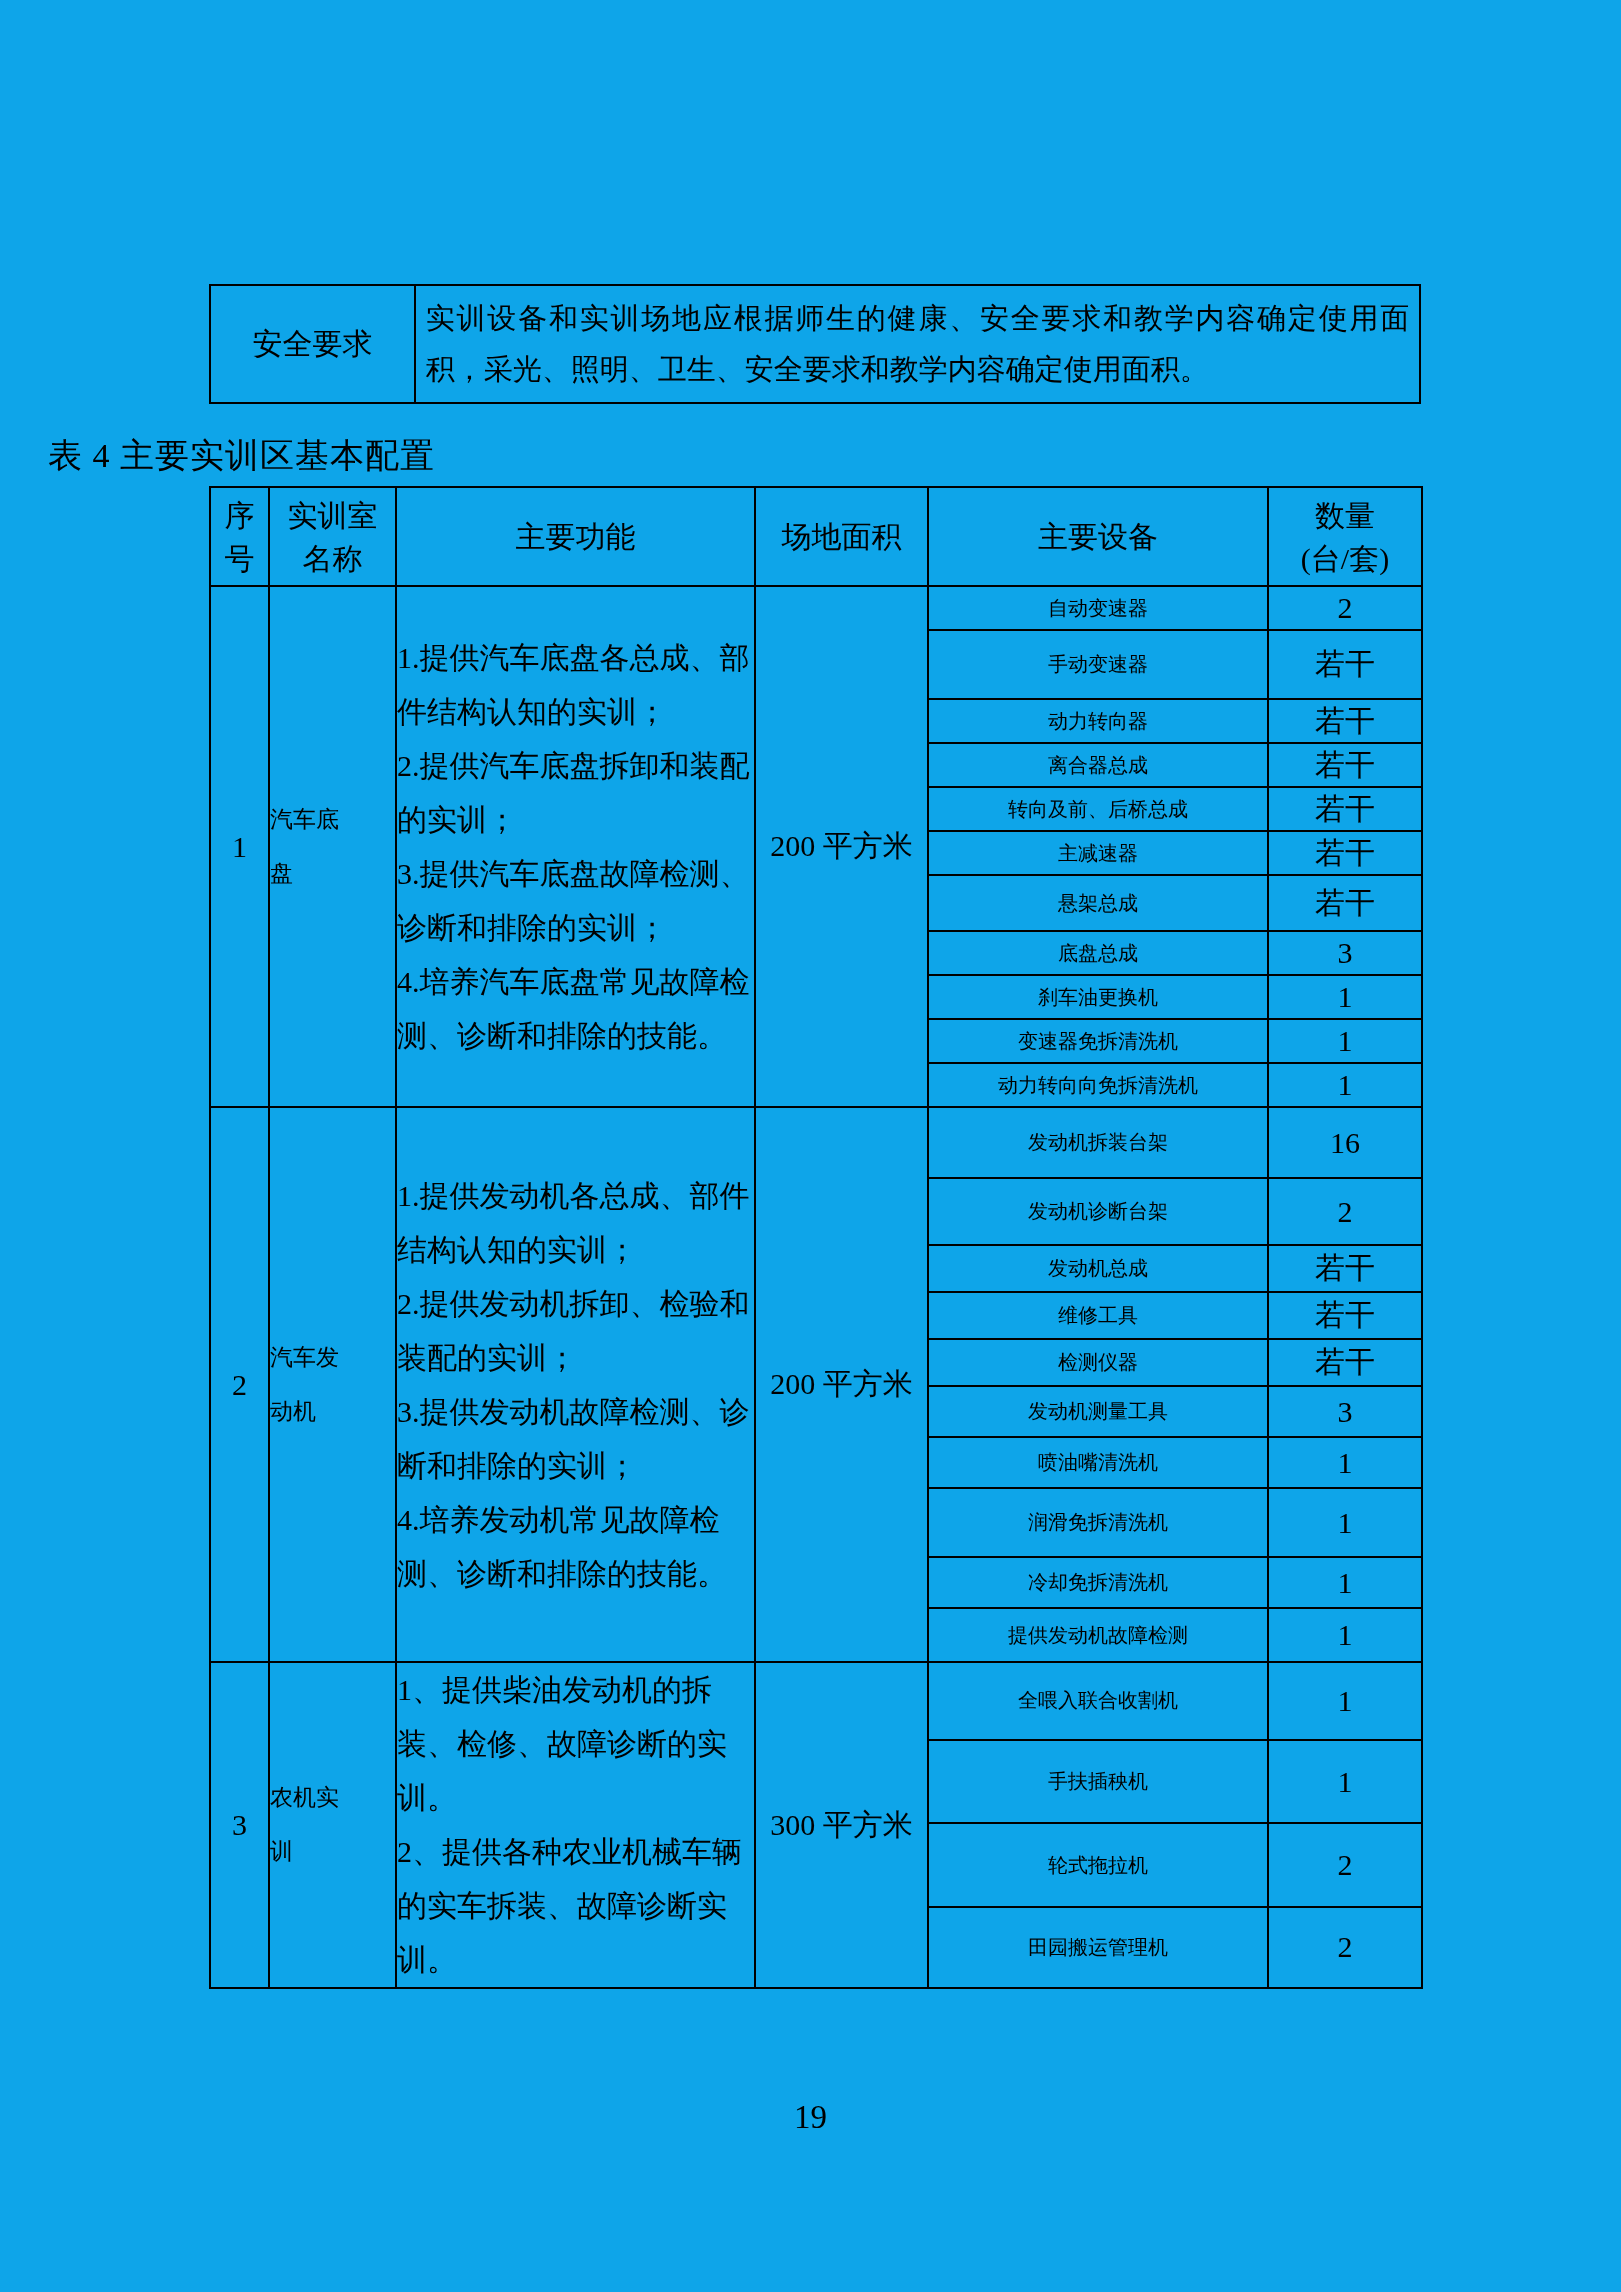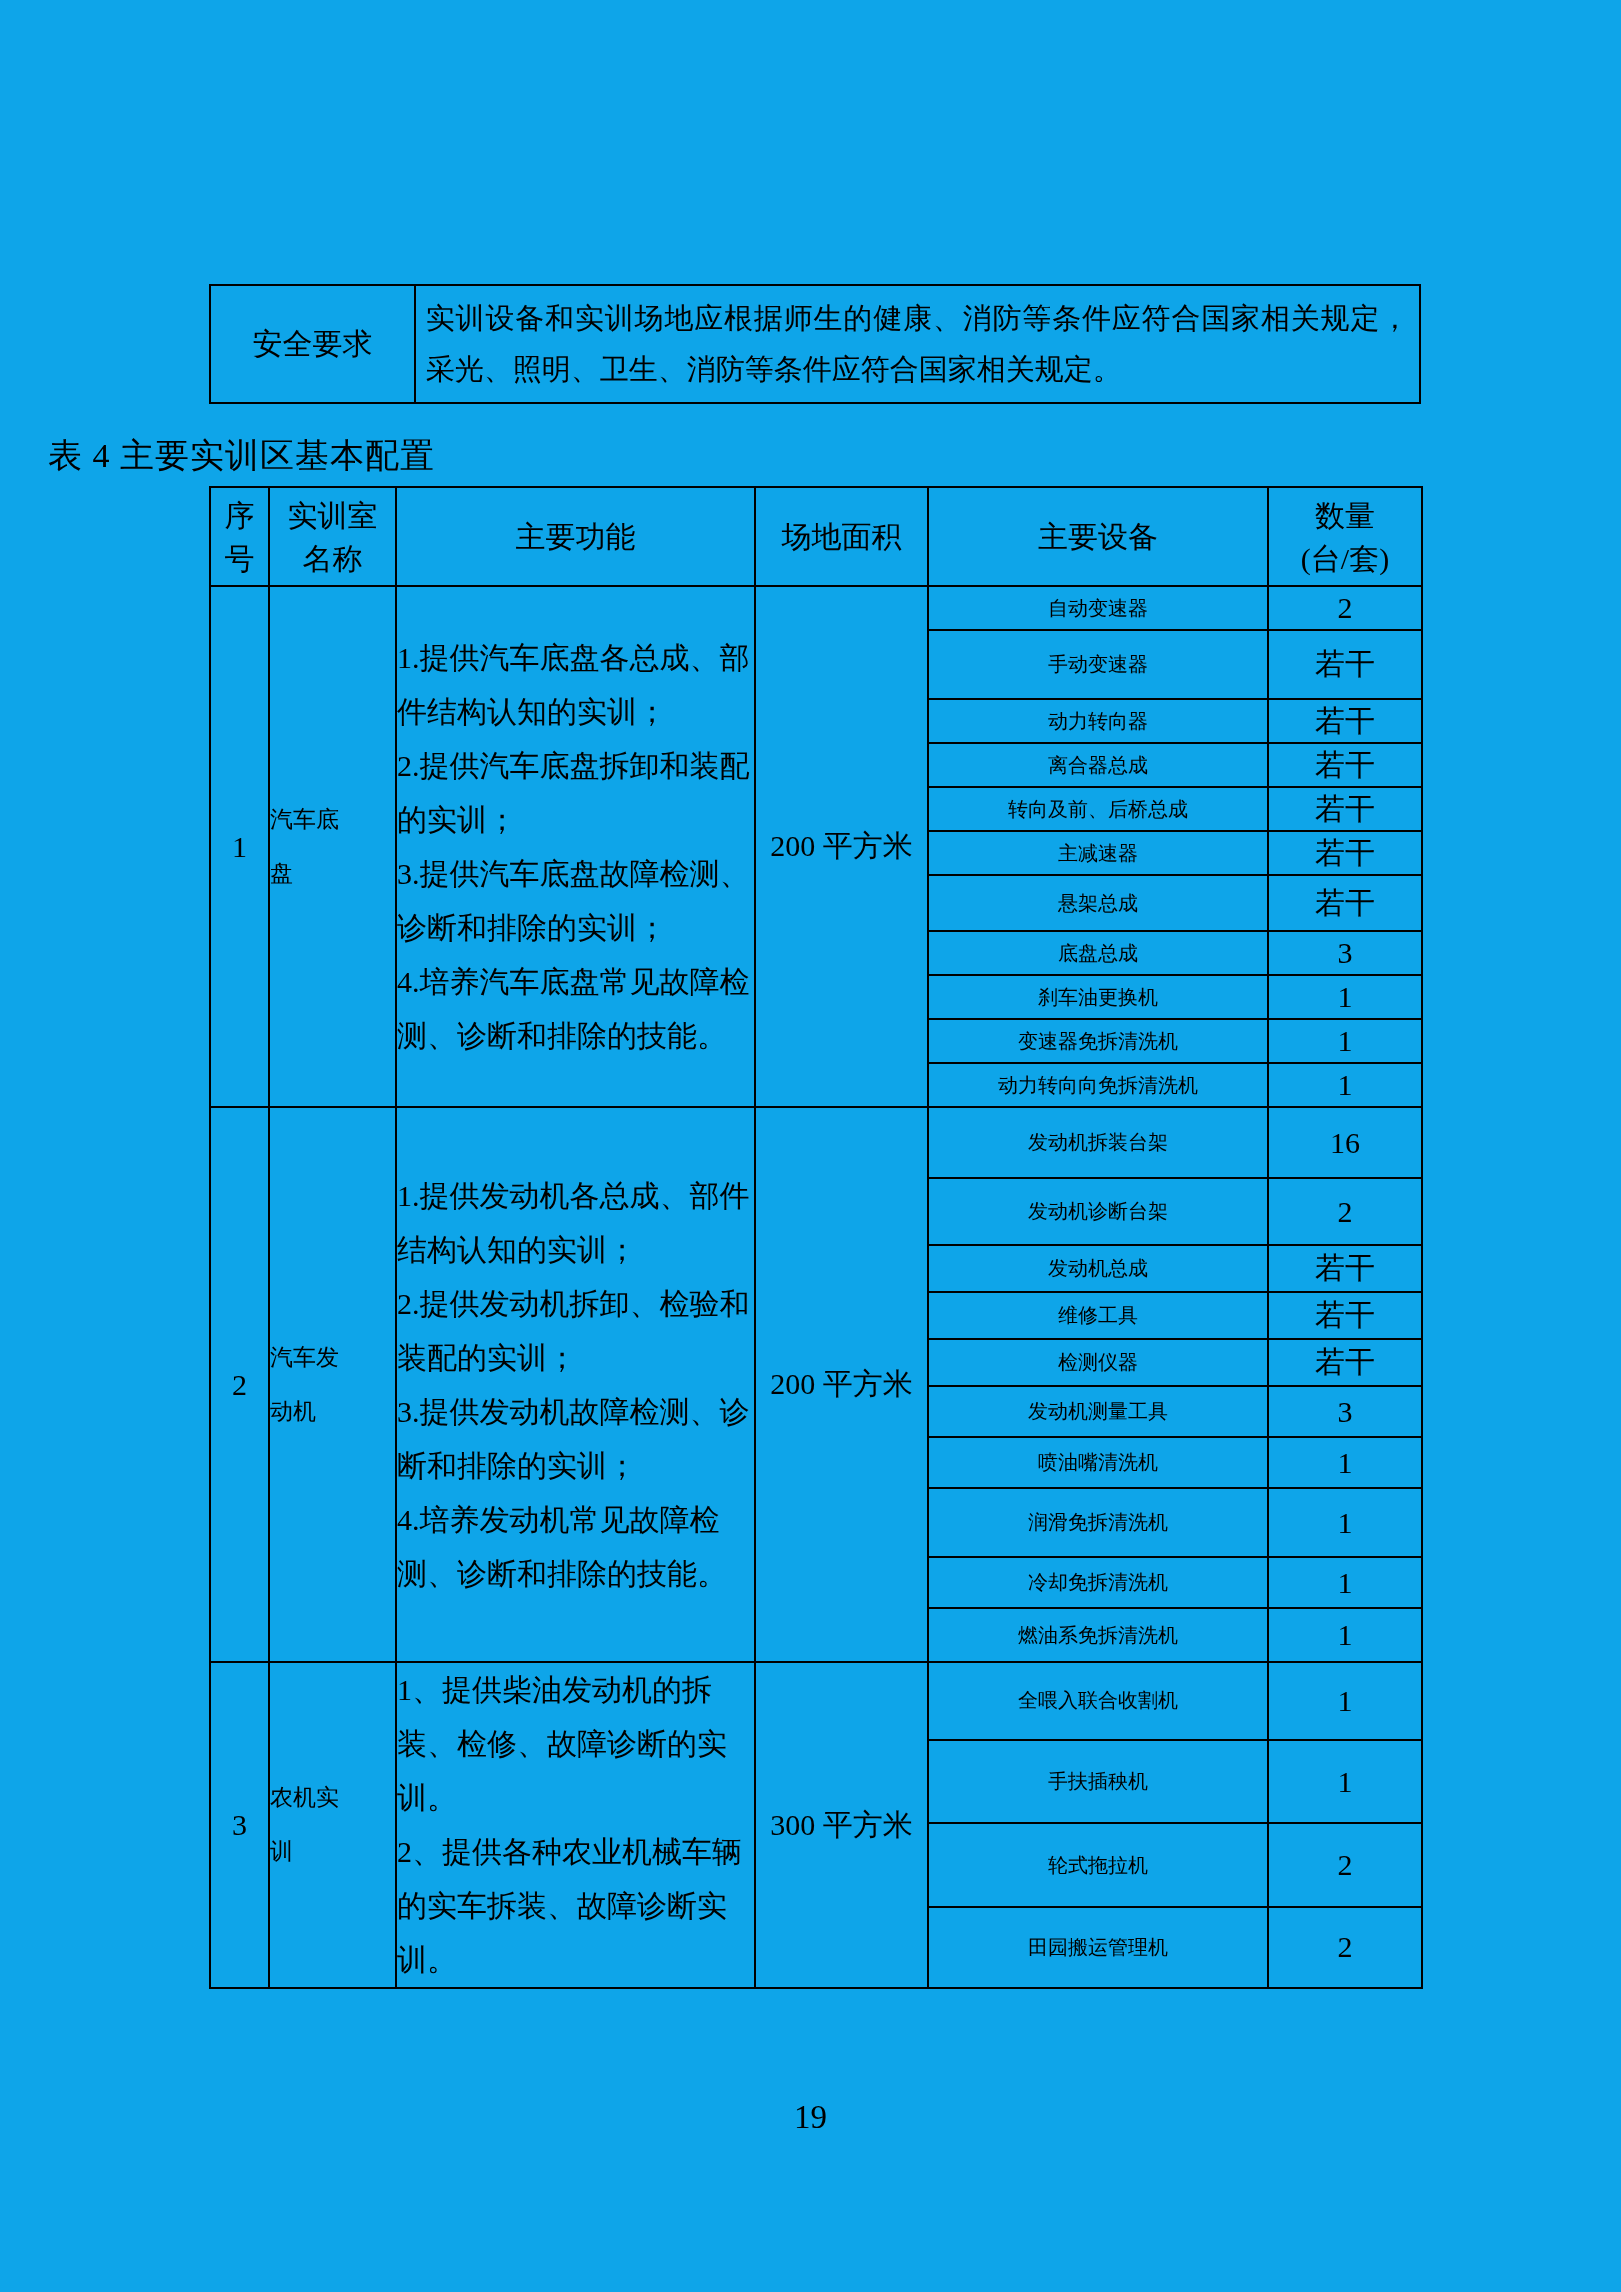--- a/index.html
+++ b/index.html
@@ -64,21 +64,21 @@
 </style>
 </head>
 <body>
 
 <div class="page">
 
   <table class="safety-table">
     <tbody>
       <tr>
         <td class="safety-label">安全要求</td>
-        <td class="safety-content">实训设备和实训场地应根据师生的健康、消防等条件应符合国家相关规定，采光、照明、卫生、消防等条件应符合国家相关规定。</td>
+        <td class="safety-content">实训设备和实训场地应根据师生的健康、安全要求和教学内容确定使用面积，采光、照明、卫生、安全要求和教学内容确定使用面积。</td>
       </tr>
     </tbody>
   </table>
 
   <div class="table-title">表 4 主要实训区基本配置</div>
 
   <table class="main-table">
     <colgroup>
       <col style="width:59px">
         <col style="width:127px">
@@ -195,21 +195,21 @@
         </tr>
         <tr style="height: 69px;">
           <td class="cell-equip">润滑免拆清洗机</td>
           <td class="cell-qty">1</td>
         </tr>
         <tr style="height: 51px;">
           <td class="cell-equip">冷却免拆清洗机</td>
           <td class="cell-qty">1</td>
         </tr>
         <tr style="height: 54px;">
-          <td class="cell-equip">燃油系免拆清洗机</td>
+          <td class="cell-equip">提供发动机故障检测</td>
           <td class="cell-qty">1</td>
         </tr>
         <tr class="group-start" style="height: 69px;">
           <td class="cell-index" rowspan="4">3</td>
           <td class="cell-room" rowspan="4">农机实
 训</td>
           <td class="cell-functions" rowspan="4">
             <div class="func-item">1、提供柴油发动机的拆装、检修、故障诊断的实训。</div>
             <div class="func-item">2、提供各种农业机械车辆的实车拆装、故障诊断实训。</div>
           </td>

